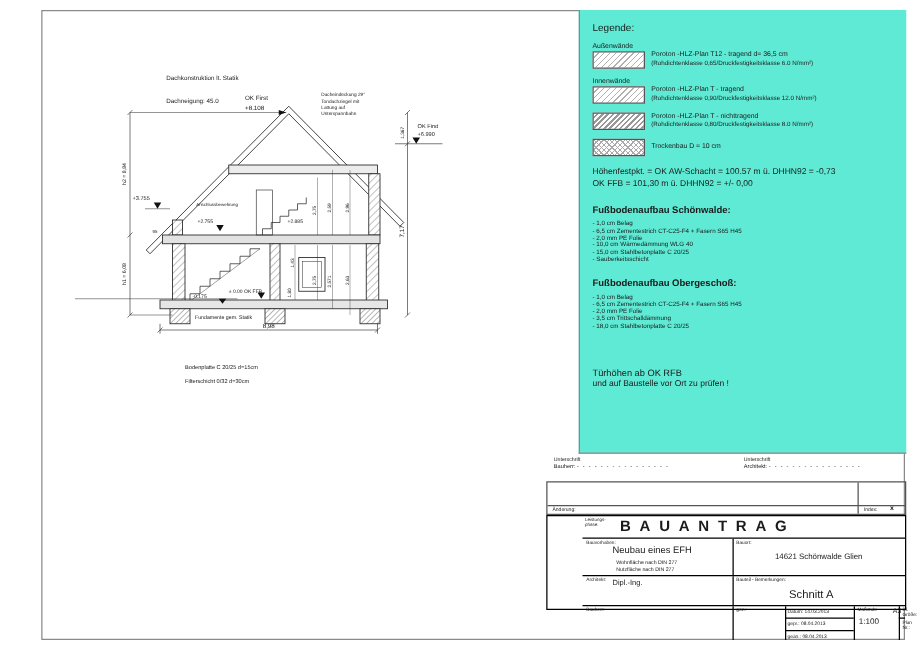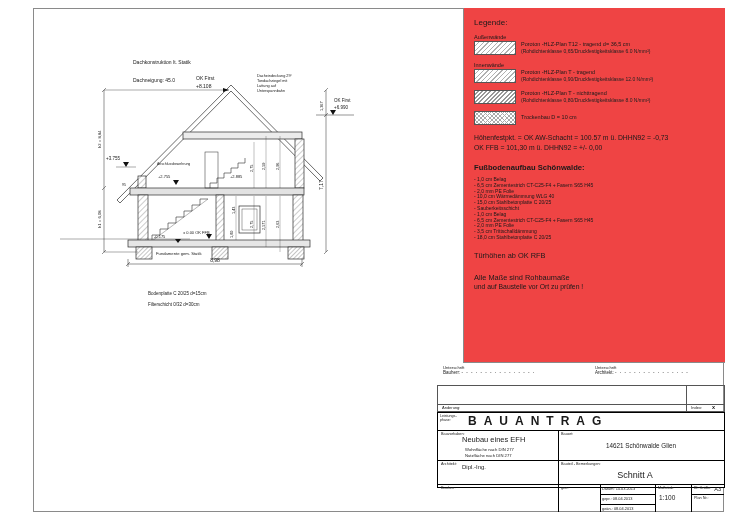--- a/index.html
+++ b/index.html
@@ -3,56 +3,56 @@
 <meta charset="utf-8">
 <style>
   html,body{margin:0;padding:0;}
   body{width:736px;height:520px;background:#ffffff;font-family:"Liberation Sans",sans-serif;color:#1a1a1a;position:relative;overflow:hidden;}
   .sheet{position:absolute;inset:0;background:#fff;}
   .frame{position:absolute;left:33px;top:8px;width:691px;height:504px;border:1px solid #8a8a8a;box-sizing:border-box;}
   svg{position:absolute;left:0;top:0;pointer-events:none;}
   svg text{font-family:"Liberation Sans",sans-serif;fill:#1a1a1a;}
 
   
-  .right-panel{position:absolute;left:463px;top:8px;width:262px;height:355px;border-left:1px solid #8a8a8a;border-bottom:1px solid #8a8a8a;box-sizing:border-box;padding:10px 6px 0 10px;background:#ef4444;}
+  .right-panel{position:absolute;left:463px;top:8px;width:262px;height:355px;border-left:1px solid #8a8a8a;border-bottom:1px solid #8a8a8a;box-sizing:border-box;padding:10px 6px 0 10px;background:#5eead4;}
   .lg-title{font-size:8px;margin-bottom:7px;}
   .lg-group{font-size:5.5px;margin:4px 0 1px 0;}
   .lg-item{display:flex;align-items:flex-start;margin-bottom:7px;}
   .swatch{width:40px;height:12px;border:1px solid #555;margin-right:5px;flex:0 0 auto;background:#fff;}
   .sw-diag{background-image:repeating-linear-gradient(135deg,rgba(255,255,255,0) 0 2.5px,#b0b0b0 2.5px 3.3px);}
   .sw-diag-dense{background-image:repeating-linear-gradient(135deg,rgba(255,255,255,0) 0 1.6px,#989898 1.6px 3px);}
   .sw-cross{background-image:repeating-linear-gradient(45deg,rgba(255,255,255,0) 0 2.2px,#aaa 2.2px 3px),repeating-linear-gradient(135deg,rgba(255,255,255,0) 0 2.2px,#aaa 2.2px 3px);}
   .lg-line1{font-size:5.5px;line-height:6.5px;}
   .lg-line2{font-size:5px;line-height:6px;color:#222;}
   .lg-single{font-size:5.5px;line-height:12px;}
   .notes{margin-top:8px;}
   .nt-h{font-size:6.8px;line-height:10px;}
   .nt-sec{font-size:7.6px;font-weight:bold;margin:10px 0 5px 0;}
   .nt-li{font-size:5px;line-height:5.8px;}
-  .nt-plain{font-size:7.4px;margin-top:10px;}
+  .nt-plain{font-size:7.4px;margin-top:29px;}
   .nt-plain2{font-size:7.4px;line-height:9px;margin-top:13px;}
   .nt-bold{font-size:8px;font-weight:bold;margin-top:13px;}
 
   
   .sig-row{position:absolute;left:437px;top:363px;width:288px;height:21px;font-size:4.5px;}
   .sig-col-l{position:absolute;left:6px;top:2px;}
   .sig-col-r{position:absolute;left:158px;top:2px;}
   .sig-label{font-size:4.2px;}
   .dashes{letter-spacing:1px;color:#333;}
 
   
   .rev-box{position:absolute;left:437px;top:385px;width:288px;height:27px;border:1px solid #555;box-sizing:border-box;}
   .rev-row1{position:absolute;left:0;right:0;top:0;height:18px;border-bottom:1px solid #555;}
   .rev-div{position:absolute;right:37px;top:0;bottom:0;border-left:1px solid #555;}
   .rev-aenderung{position:absolute;left:4px;bottom:1px;font-size:4px;}
   .rev-index-label{position:absolute;right:22px;bottom:1px;font-size:4px;}
   .rev-index-val{position:absolute;right:9px;bottom:1px;font-size:5.5px;font-weight:bold;}
 
   
-  .tb{position:absolute;left:437px;top:412px;width:288px;height:76px;border:1.6px solid #000;box-sizing:border-box;background:#fff;}
+  .tb{position:absolute;left:437px;top:412px;width:288px;height:76px;border:1.6px solid #000;box-sizing:border-box;background:#fff;padding-left:28px;}
   .tb .micro{font-size:3.8px;color:#222;}
   .tb-rowA{position:relative;height:17px;border-bottom:1px solid #000;}
   .lp-label{position:absolute;left:2px;top:1px;font-size:3.6px;line-height:4px;}
   .bauantrag{position:absolute;left:30px;top:1px;font-size:12px;font-weight:bold;letter-spacing:7px;}
   .tb-rowB{position:relative;height:29px;border-bottom:1px solid #000;}
   .tb-rowC{position:relative;height:23px;border-bottom:1px solid #000;}
   .tb-rowD{position:relative;height:27px;}
   .cell-l{position:absolute;left:0;top:0;bottom:0;width:120px;border-right:1px solid #000;text-decoration:underline;}
   .cell-r{position:absolute;left:120px;top:0;bottom:0;right:0;}
   .lbl-tl{position:absolute;left:3px;top:1px;}
@@ -238,28 +238,28 @@
       <div class="nt-h">OK FFB = 101,30 m ü. DHHN92 = +/- 0,00</div>
 
       <div class="nt-sec">Fußbodenaufbau Schönwalde:</div>
       <div class="nt-li">- 1,0 cm Belag</div>
       <div class="nt-li">- 6,5 cm Zementestrich CT-C25-F4 + Fasern S65 H45</div>
       <div class="nt-li">- 2,0 mm PE Folie</div>
       <div class="nt-li">- 10,0 cm Wärmedämmung WLG 40</div>
       <div class="nt-li">- 15,0 cm Stahlbetonplatte C 20/25</div>
       <div class="nt-li">- Sauberkeitsschicht</div>
 
+      <div class="nt-sec">Fußbodenaufbau Obergeschoß:</div>
       <div class="nt-li">- 1,0 cm Belag</div>
       <div class="nt-li">- 6,5 cm Zementestrich CT-C25-F4 + Fasern S65 H45</div>
       <div class="nt-li">- 2,0 mm PE Folie</div>
       <div class="nt-li">- 3,5 cm Trittschalldämmung</div>
       <div class="nt-li">- 18,0 cm Stahlbetonplatte C 20/25</div>
 
       <div class="nt-plain">Türhöhen ab OK RFB</div>
-      <div class="nt-plain2">Alle Maße sind Rohbaumaße</div>
       <div class="nt-h">und auf Baustelle vor Ort zu prüfen !</div>
     </div>
   </div>
 
   <div class="sig-row">
     <div class="sig-col-l">
       <div class="sig-label">Unterschrift</div>
       <div><span>Bauherr:</span>
         <span class="dashes">- - - - - - - - - - - - - - - -</span></div>
     </div>

